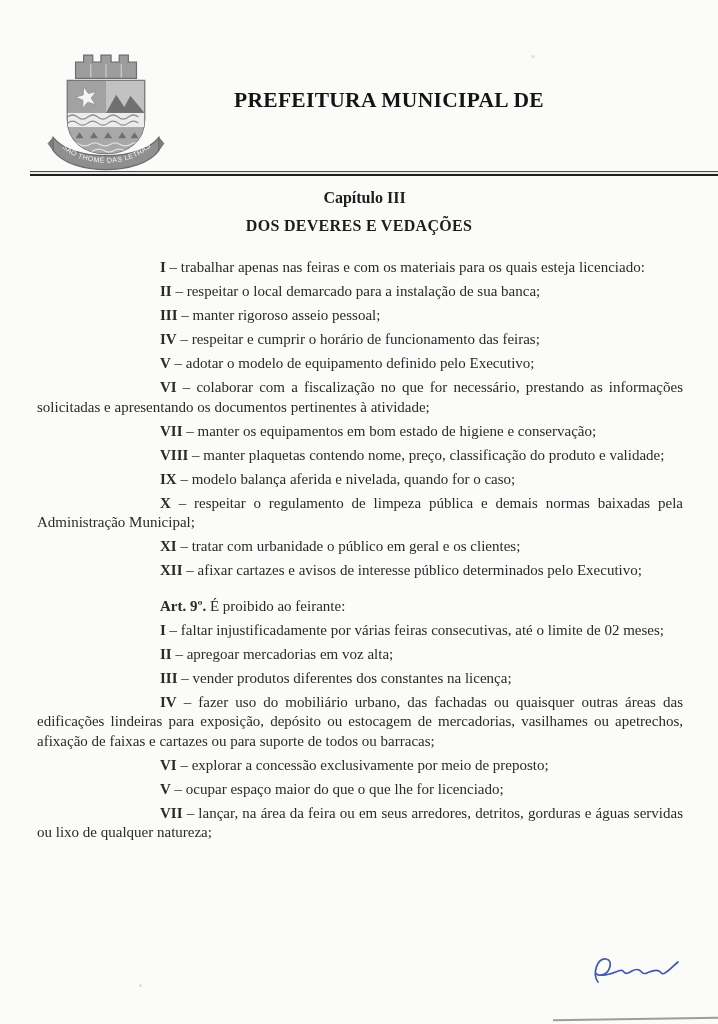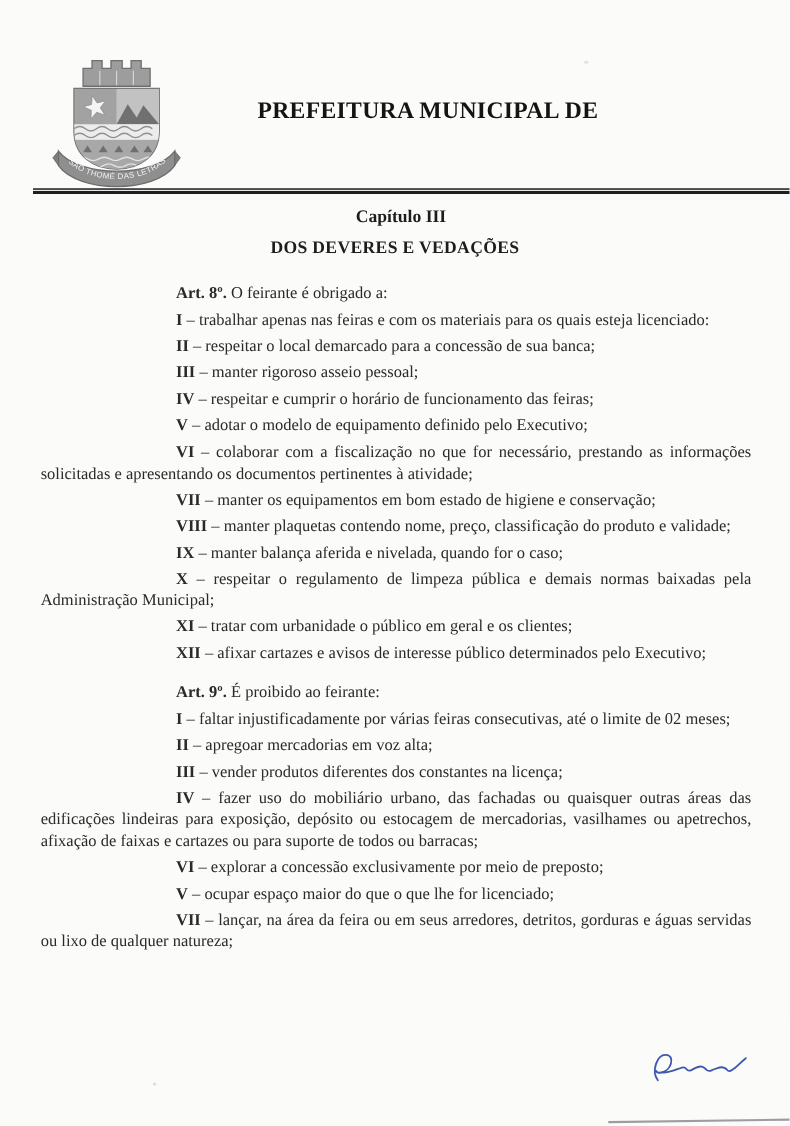--- a/index.html
+++ b/index.html
@@ -86,31 +86,30 @@
     <div class="title-line">PREFEITURA MUNICIPAL DE</div>
   </div>
 
   <div class="rule"></div>
 
   <div class="chapter-title">Capítulo III</div>
   <div class="chapter-subtitle">DOS DEVERES E VEDAÇÕES</div>
 
   <div class="bodytext">
 
-    <p class="para"><span class="b">Art. 8º.</span><span> O feirante é obrigado a:</span></p>
 
     <p class="para"><span class="b">I</span><span> – trabalhar apenas nas feiras e com os materiais para os quais esteja licenciado:</span></p>
-    <p class="para"><span class="b">II</span><span> – respeitar o local demarcado para a concessão de sua banca;</span></p>
+    <p class="para"><span class="b">II</span><span> – respeitar o local demarcado para a instalação de sua banca;</span></p>
     <p class="para"><span class="b">III</span><span> – manter rigoroso asseio pessoal;</span></p>
     <p class="para"><span class="b">IV</span><span> – respeitar e cumprir o horário de funcionamento das feiras;</span></p>
     <p class="para"><span class="b">V</span><span> – adotar o modelo de equipamento definido pelo Executivo;</span></p>
     <p class="para"><span class="b">VI</span><span> – colaborar com a fiscalização no que for necessário, prestando as informações solicitadas e apresentando os documentos pertinentes à atividade;</span></p>
     <p class="para"><span class="b">VII</span><span> – manter os equipamentos em bom estado de higiene e conservação;</span></p>
     <p class="para"><span class="b">VIII</span><span> – manter plaquetas contendo nome, preço, classificação do produto e validade;</span></p>
-    <p class="para"><span class="b">IX</span><span> – manter balança aferida e nivelada, quando for o caso;</span></p>
+    <p class="para"><span class="b">IX</span><span> – modelo balança aferida e nivelada, quando for o caso;</span></p>
     <p class="para"><span class="b">X</span><span> – respeitar o regulamento de limpeza pública e demais normas baixadas pela Administração Municipal;</span></p>
     <p class="para"><span class="b">XI</span><span> – tratar com urbanidade o público em geral e os clientes;</span></p>
     <p class="para"><span class="b">XII</span><span> – afixar cartazes e avisos de interesse público determinados pelo Executivo;</span></p>
 
     <p class="para art9-gap"><span class="b">Art. 9º.</span><span> É proibido ao feirante:</span></p>
 
     <p class="para"><span class="b">I</span><span> – faltar injustificadamente por várias feiras consecutivas, até o limite de 02 meses;</span></p>
     <p class="para"><span class="b">II</span><span> – apregoar mercadorias em voz alta;</span></p>
     <p class="para"><span class="b">III</span><span> – vender produtos diferentes dos constantes na licença;</span></p>
     <p class="para"><span class="b">IV</span><span> – fazer uso do mobiliário urbano, das fachadas ou quaisquer outras áreas das edificações lindeiras para exposição, depósito ou estocagem de mercadorias, vasilhames ou apetrechos, afixação de faixas e cartazes ou para suporte de todos ou barracas;</span></p>

